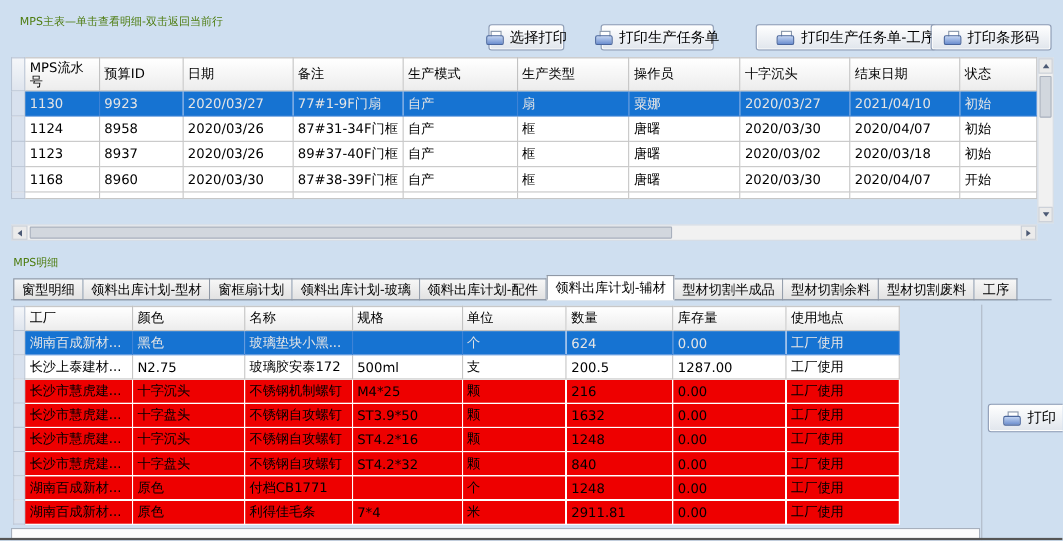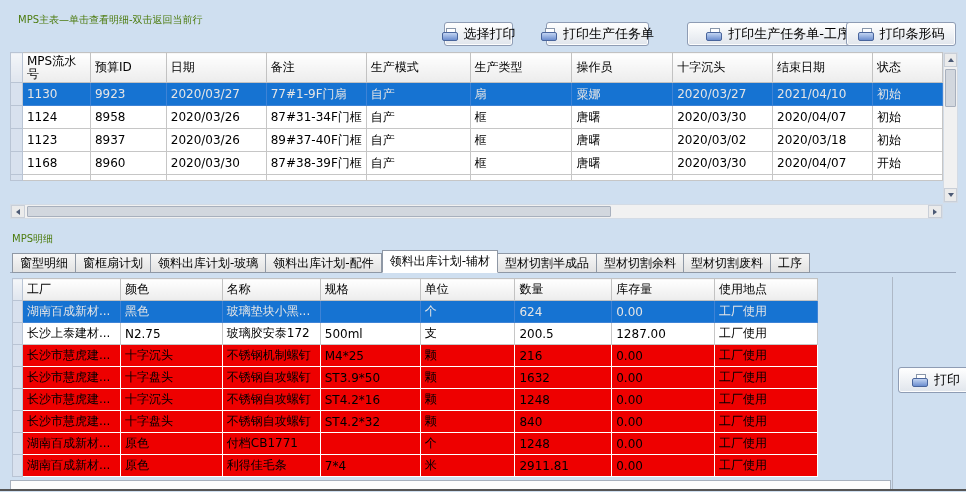--- a/index.html
+++ b/index.html
@@ -197,20 +197,21 @@
     <div class="thumb" style="left:16px;top:1px;width:584px;height:11px"></div>
     <div class="sbtn" style="right:0;top:0;width:14px;height:13px">
         <span class="t-right"></span>
       </div>
   </div>
 
   <div class="sec-title" style="left:12px;top:232px">MPS明细</div>
   <div class="tabline"></div>
   <div id="tabs">
       <div class="tab">窗型明细</div>
+      <div class="tab">领料出库计划-型材</div>
       <div class="tab">窗框扇计划</div>
       <div class="tab">领料出库计划-玻璃</div>
       <div class="tab">领料出库计划-配件</div>
       <div class="tab sel">领料出库计划-辅材</div>
       <div class="tab">型材切割半成品</div>
       <div class="tab">型材切割余料</div>
       <div class="tab">型材切割废料</div>
       <div class="tab">工序</div>
     </div>
 

